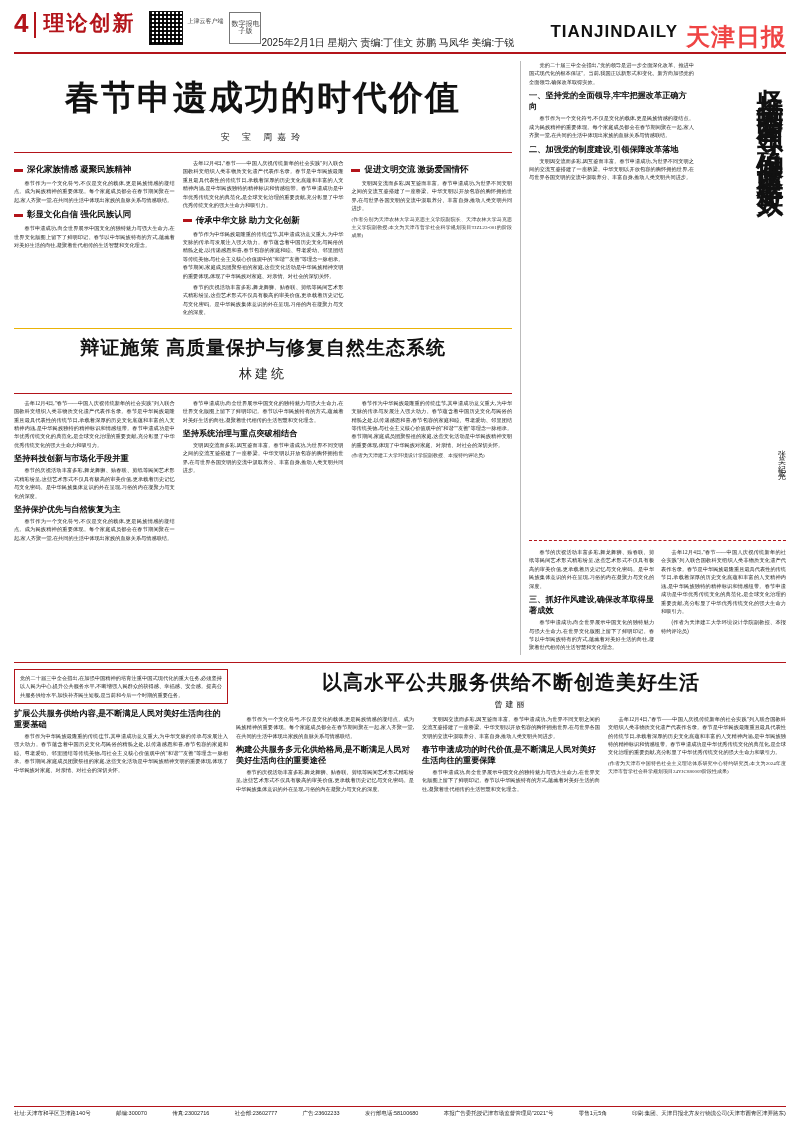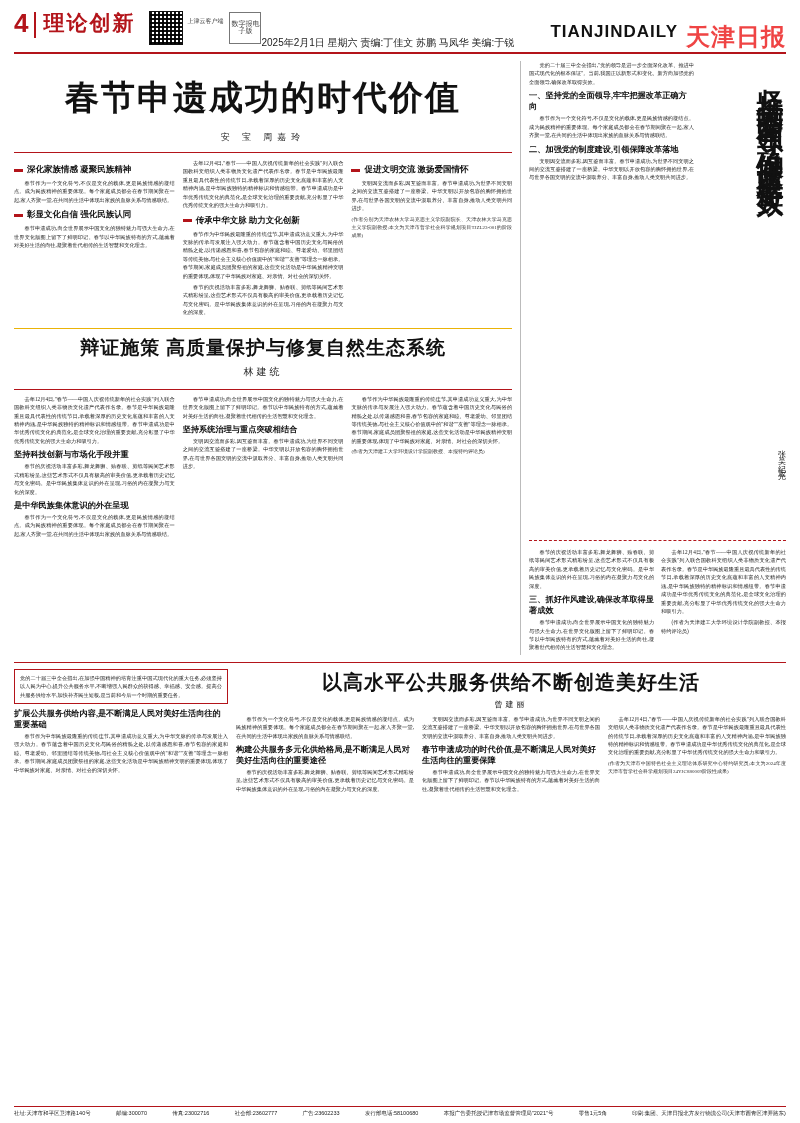--- a/index.html
+++ b/index.html
@@ -112,21 +112,21 @@
   .right-cols{display:flex;gap:7px;margin-top:4px;}
   
   .feature{
     border-top:1px solid #eab308;border-bottom:1px solid #b3141a;
     margin-top:8px;padding:6px 0 4px 0;
   }
   .feature-title{
     font-size:19px;font-weight:bold;text-align:center;letter-spacing:1px;color:#111;
   }
   .feature-by{
-    text-align:center;font-size:10px;letter-spacing:3px;margin:4px 0 6px 0;color:#222;
+    text-align:center;font-size:13px;letter-spacing:3px;margin:4px 0 6px 0;color:#222;
   }
   .note{
     font-size:5px;line-height:1.6;color:#333;text-indent:0;
   }
   
   .bottom{
     margin-top:7px;border-top:1px solid #b3141a;padding-top:6px;
     display:flex;gap:8px;
   }
   .bottom-left{width:214px;}
@@ -226,21 +226,21 @@
       </div>
       <div class="cols3" style="margin-top:5px;">
         <div class="col">
           <div class="tiny">
             <p>去年12月4日,"春节——中国人庆祝传统新年的社会实践"列入联合国教科文组织人类非物质文化遗产代表作名录。春节是中华民族最隆重且最具代表性的传统节日,承载着深厚的历史文化底蕴和丰富的人文精神内涵,是中华民族独特的精神标识和情感纽带。春节申遗成功是中华优秀传统文化的典范化,是全球文化治理的重要贡献,充分彰显了中华优秀传统文化的强大生命力和吸引力。</p>
           </div>
           <div class="sec-hd">坚持科技创新与市场化手段并重</div>
           <div class="tiny">
               <p>春节的庆祝活动丰富多彩,舞龙舞狮、贴春联、剪纸等民间艺术形式精彩纷呈,这些艺术形式不仅具有极高的审美价值,更承载着历史记忆与文化密码。是中华民族集体意识的外在呈现,习俗的内在凝聚力与文化的深度。</p>
             </div>
-          <div class="sec-hd">是中华民族集体意识的外在呈现</div>
+          <div class="sec-hd">坚持保护优先与自然恢复为主</div>
           <div class="tiny">
               <p>春节作为一个文化符号,不仅是文化的载体,更是民族情感的凝结点。成为民族精神的重要体现。每个家庭成员都会在春节期间聚在一起,家人齐聚一堂,在共同的生活中体现出家族的血脉关系与情感联结。</p>
             </div>
         </div>
         <div class="col">
           <div class="tiny">
               <p>春节申遗成功,向全世界展示中国文化的独特魅力与强大生命力,在世界文化版图上留下了鲜明印记。春节以中华民族特有的方式,蕴藏着对美好生活的向往,凝聚着世代相传的生活智慧和文化理念。</p>
             </div>
           <div class="sec-hd">坚持系统治理与重点突破相结合</div>
           <div class="tiny">

